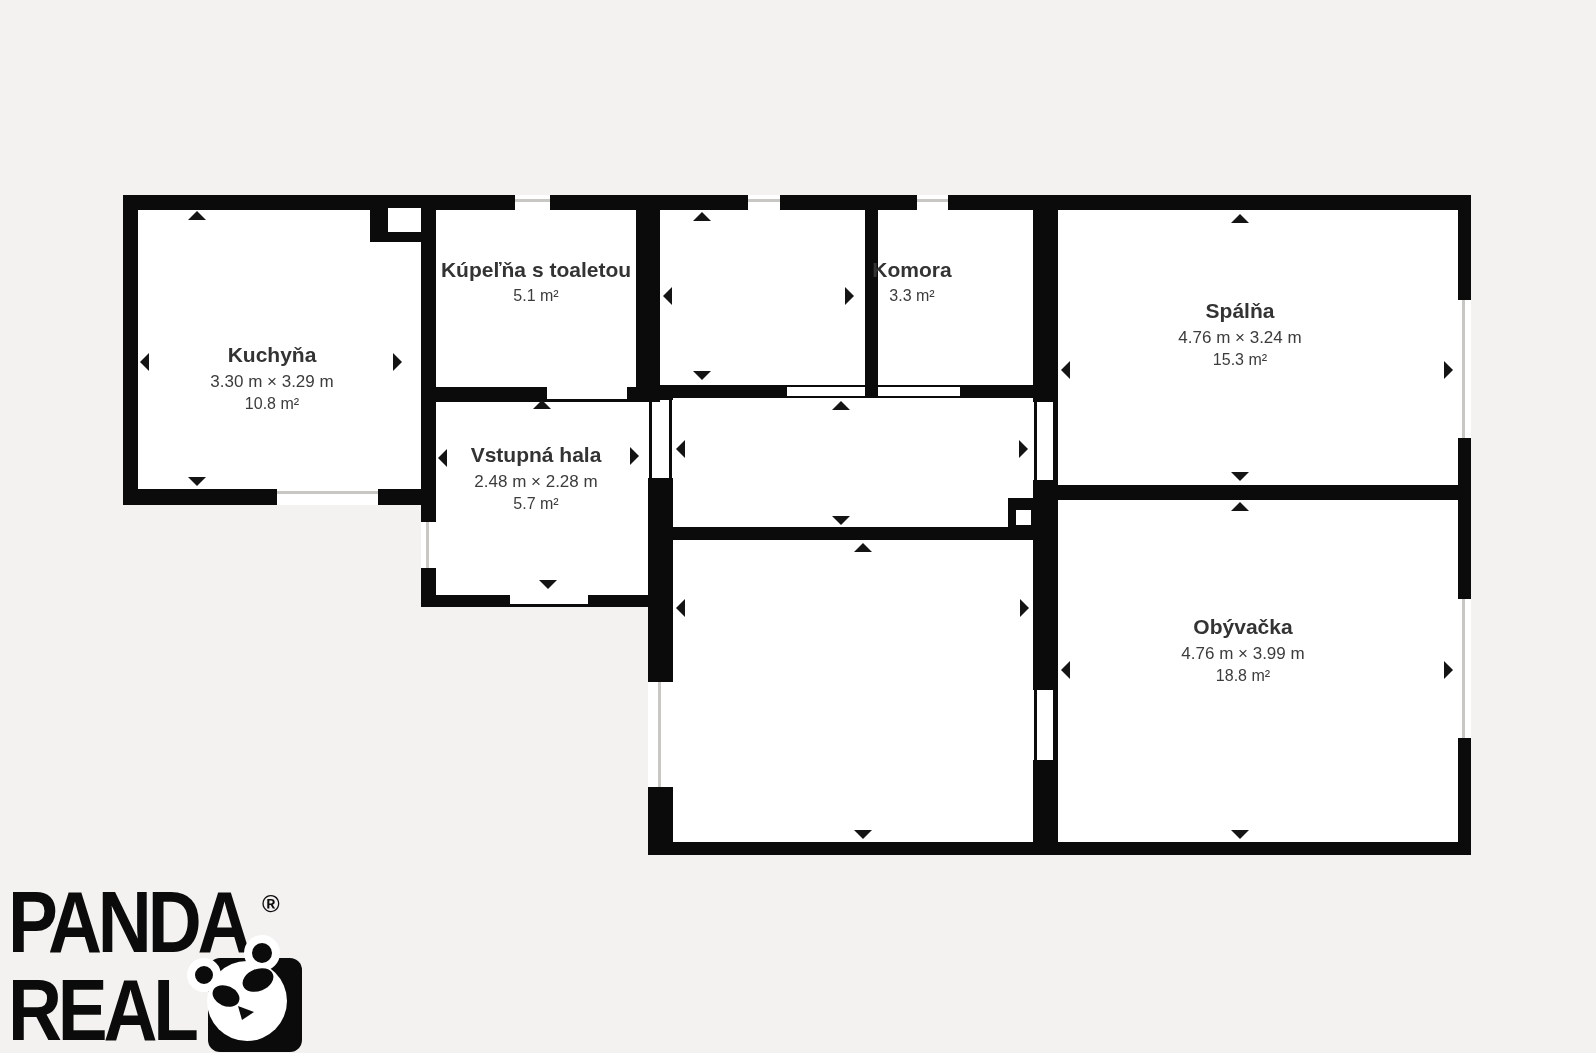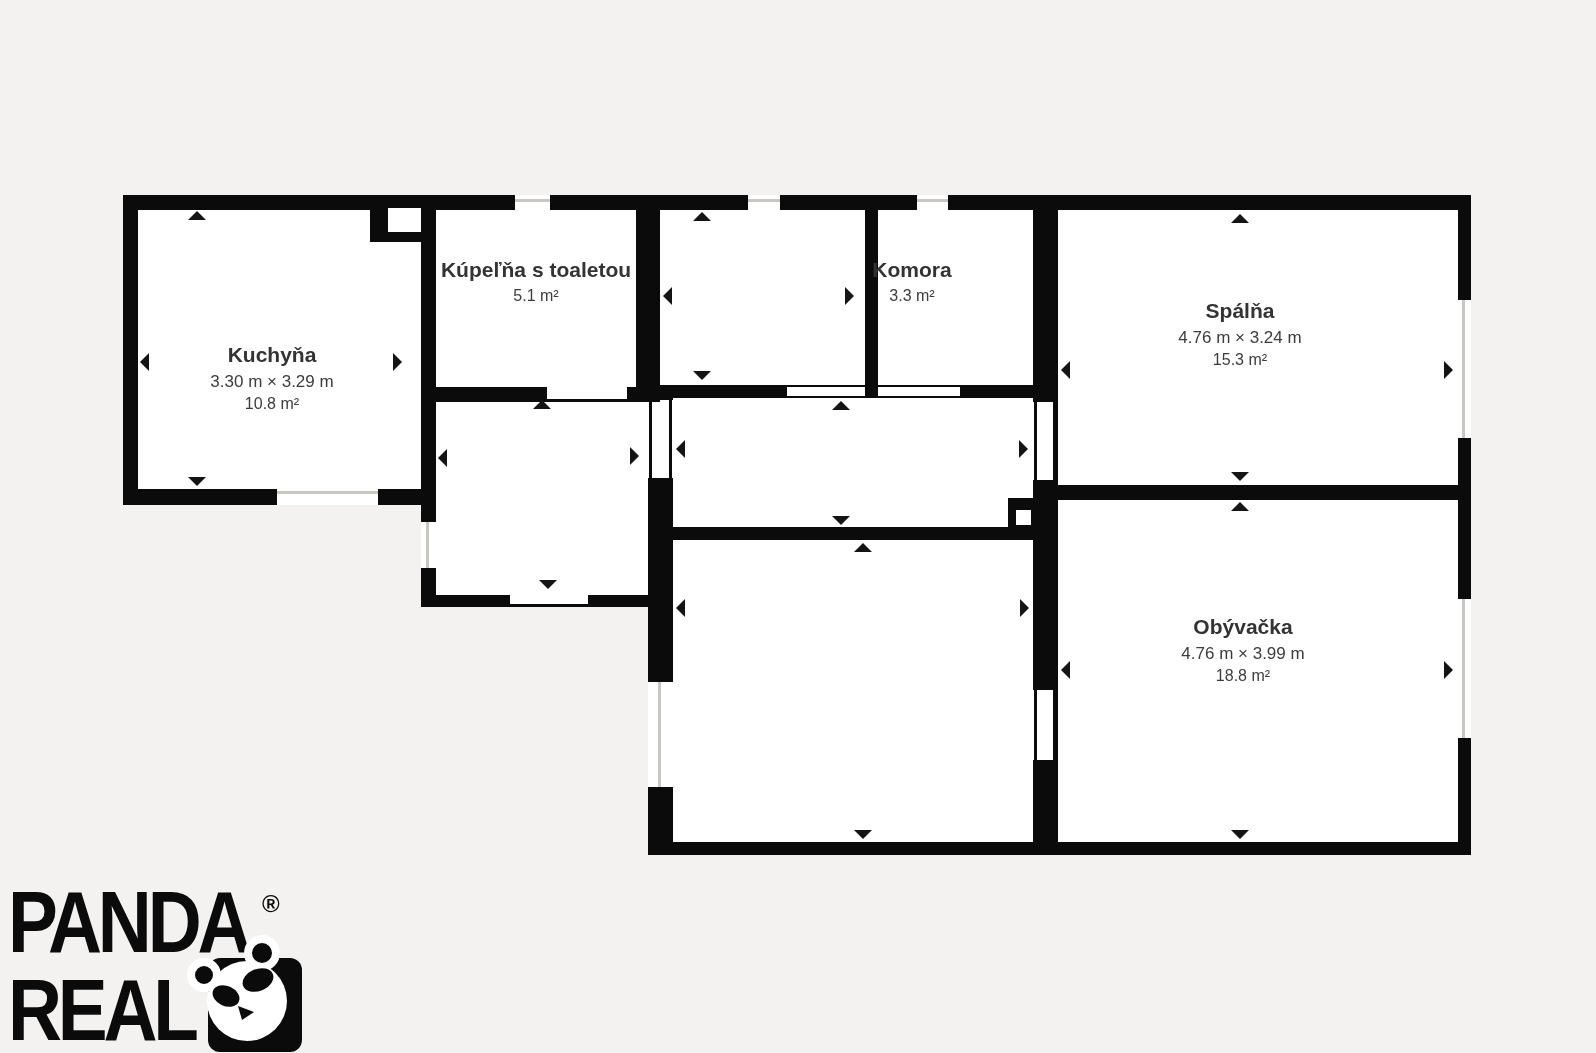--- a/index.html
+++ b/index.html
@@ -140,20 +140,25 @@
   <div class="label" style="left:912px;top:258px;">
     <div class="t">Komora</div>
     <div class="d"></div>
     <div class="a">3.3 m²</div>
   </div>
   <div class="label" style="left:1240px;top:299px;">
     <div class="t">Spálňa</div>
     <div class="d">4.76 m × 3.24 m</div>
     <div class="a">15.3 m²</div>
   </div>
+  <div class="label" style="left:536px;top:443px;">
+    <div class="t">Vstupná hala</div>
+    <div class="d">2.48 m × 2.28 m</div>
+    <div class="a">5.7 m²</div>
+  </div>
   <div class="label" style="left:1243px;top:615px;">
     <div class="t">Obývačka</div>
     <div class="d">4.76 m × 3.99 m</div>
     <div class="a">18.8 m²</div>
   </div>
 
   <div>
     <div class="logo-line" style="top:878px;">PANDA</div>
     <div class="rmark">®</div>
     <div class="logo-line" style="top:966px;">REAL</div>

